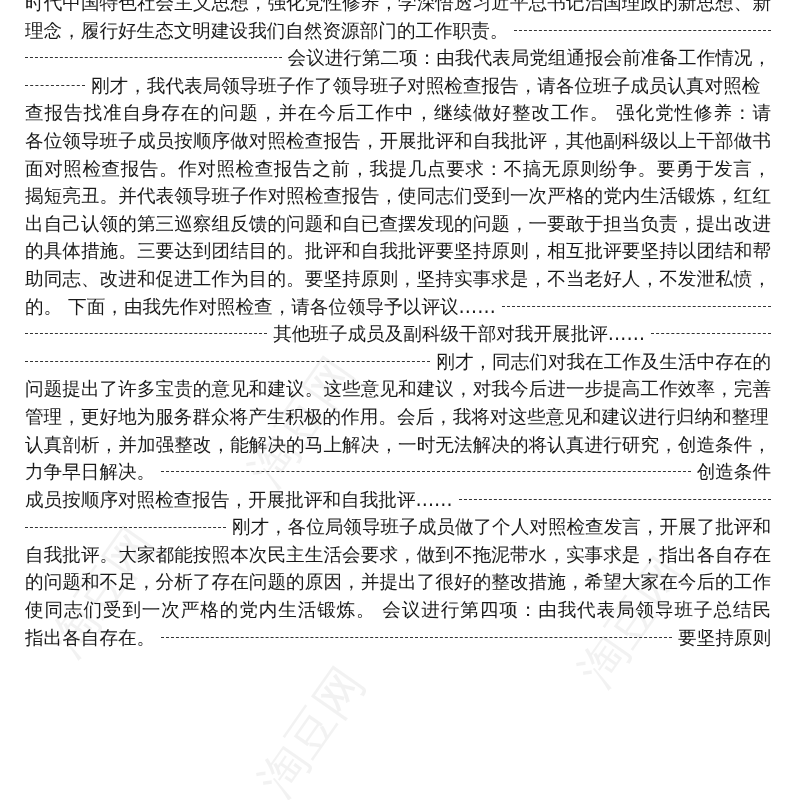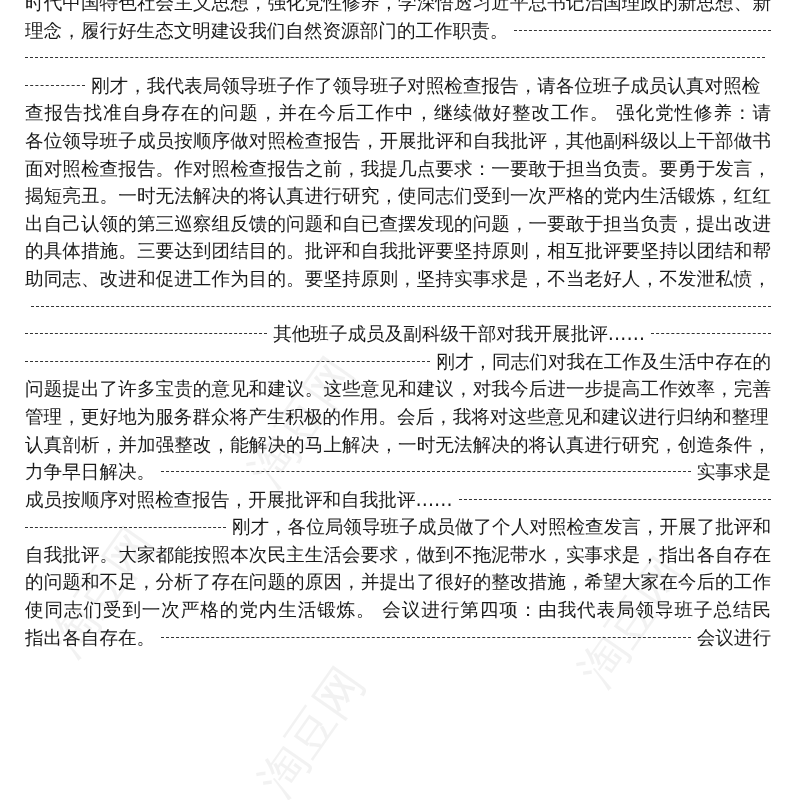--- a/index.html
+++ b/index.html
@@ -70,47 +70,49 @@
 <div class="page" id="page">
     <div class="line">
       <span class="seg justify">时代中国特色社会主义思想，强化党性修养，学深悟透习近平总书记治国理政的新思想、新</span>
     </div>
     <div class="line">
       <span class="seg">理念，履行好生态文明建设我们自然资源部门的工作职责。</span>
       <span class="dash tail"></span>
     </div>
     <div class="line">
       <span class="dash lead"></span>
+      <span class="seg">会议进行第二项：由我代表局党组通报会前准备工作情况，</span>
     </div>
     <div class="line">
       <span class="dash lead fixed" style="width: 60px;"></span>
       <span class="seg">刚才，我代表局领导班子作了领导班子对照检查报告，请各位班子成员认真对照检</span>
     </div>
     <div class="line">
       <span class="seg justify">查报告找准自身存在的问题，并在今后工作中，继续做好整改工作。 强化党性修养：请</span>
     </div>
     <div class="line">
       <span class="seg justify">各位领导班子成员按顺序做对照检查报告，开展批评和自我批评，其他副科级以上干部做书</span>
     </div>
     <div class="line">
-      <span class="seg justify">面对照检查报告。作对照检查报告之前，我提几点要求：一要敢于担当负责。要勇于发言，</span>
+      <span class="seg justify">面对照检查报告。作对照检查报告之前，我提几点要求：不搞无原则纷争。要勇于发言，</span>
     </div>
     <div class="line">
-      <span class="seg justify">揭短亮丑。一时无法解决的将认真进行研究，使同志们受到一次严格的党内生活锻炼，红红</span>
+      <span class="seg justify">揭短亮丑。并代表领导班子作对照检查报告，使同志们受到一次严格的党内生活锻炼，红红</span>
     </div>
     <div class="line">
       <span class="seg justify">出自己认领的第三巡察组反馈的问题和自已查摆发现的问题，一要敢于担当负责，提出改进</span>
     </div>
     <div class="line">
       <span class="seg justify">的具体措施。三要达到团结目的。批评和自我批评要坚持原则，相互批评要坚持以团结和帮</span>
     </div>
     <div class="line">
       <span class="seg justify">助同志、改进和促进工作为目的。要坚持原则，坚持实事求是，不当老好人，不发泄私愤，</span>
     </div>
     <div class="line">
+      <span class="seg">的。 下面，由我先作对照检查，请各位领导予以评议……</span>
       <span class="dash tail"></span>
     </div>
     <div class="line">
       <span class="dash lead"></span>
       <span class="seg">其他班子成员及副科级干部对我开展批评……</span>
       <span class="dash tail fixed" style="width: 120px;"></span>
     </div>
     <div class="line">
       <span class="dash lead"></span>
       <span class="seg">刚才，同志们对我在工作及生活中存在的</span>
@@ -120,21 +122,21 @@
     </div>
     <div class="line">
       <span class="seg justify">管理，更好地为服务群众将产生积极的作用。会后，我将对这些意见和建议进行归纳和整理，</span>
     </div>
     <div class="line">
       <span class="seg justify">认真剖析，并加强整改，能解决的马上解决，一时无法解决的将认真进行研究，创造条件，</span>
     </div>
     <div class="line">
       <span class="seg">力争早日解决。</span>
       <span class="dash"></span>
-      <span class="seg">实事求是</span>
+      <span class="seg">创造条件</span>
     </div>
     <div class="line">
       <span class="seg">成员按顺序对照检查报告，开展批评和自我批评……</span>
       <span class="dash tail"></span>
     </div>
     <div class="line">
       <span class="dash lead"></span>
       <span class="seg">刚才，各位局领导班子成员做了个人对照检查发言，开展了批评和</span>
     </div>
     <div class="line">
@@ -142,15 +144,15 @@
     </div>
     <div class="line">
       <span class="seg justify">的问题和不足，分析了存在问题的原因，并提出了很好的整改措施，希望大家在今后的工作</span>
     </div>
     <div class="line">
       <span class="seg justify">使同志们受到一次严格的党内生活锻炼。 会议进行第四项：由我代表局领导班子总结民</span>
     </div>
     <div class="line">
       <span class="seg">指出各自存在。</span>
       <span class="dash"></span>
-      <span class="seg">会议进行</span>
+      <span class="seg">要坚持原则</span>
     </div>
   </div>
 
 </body></html>

